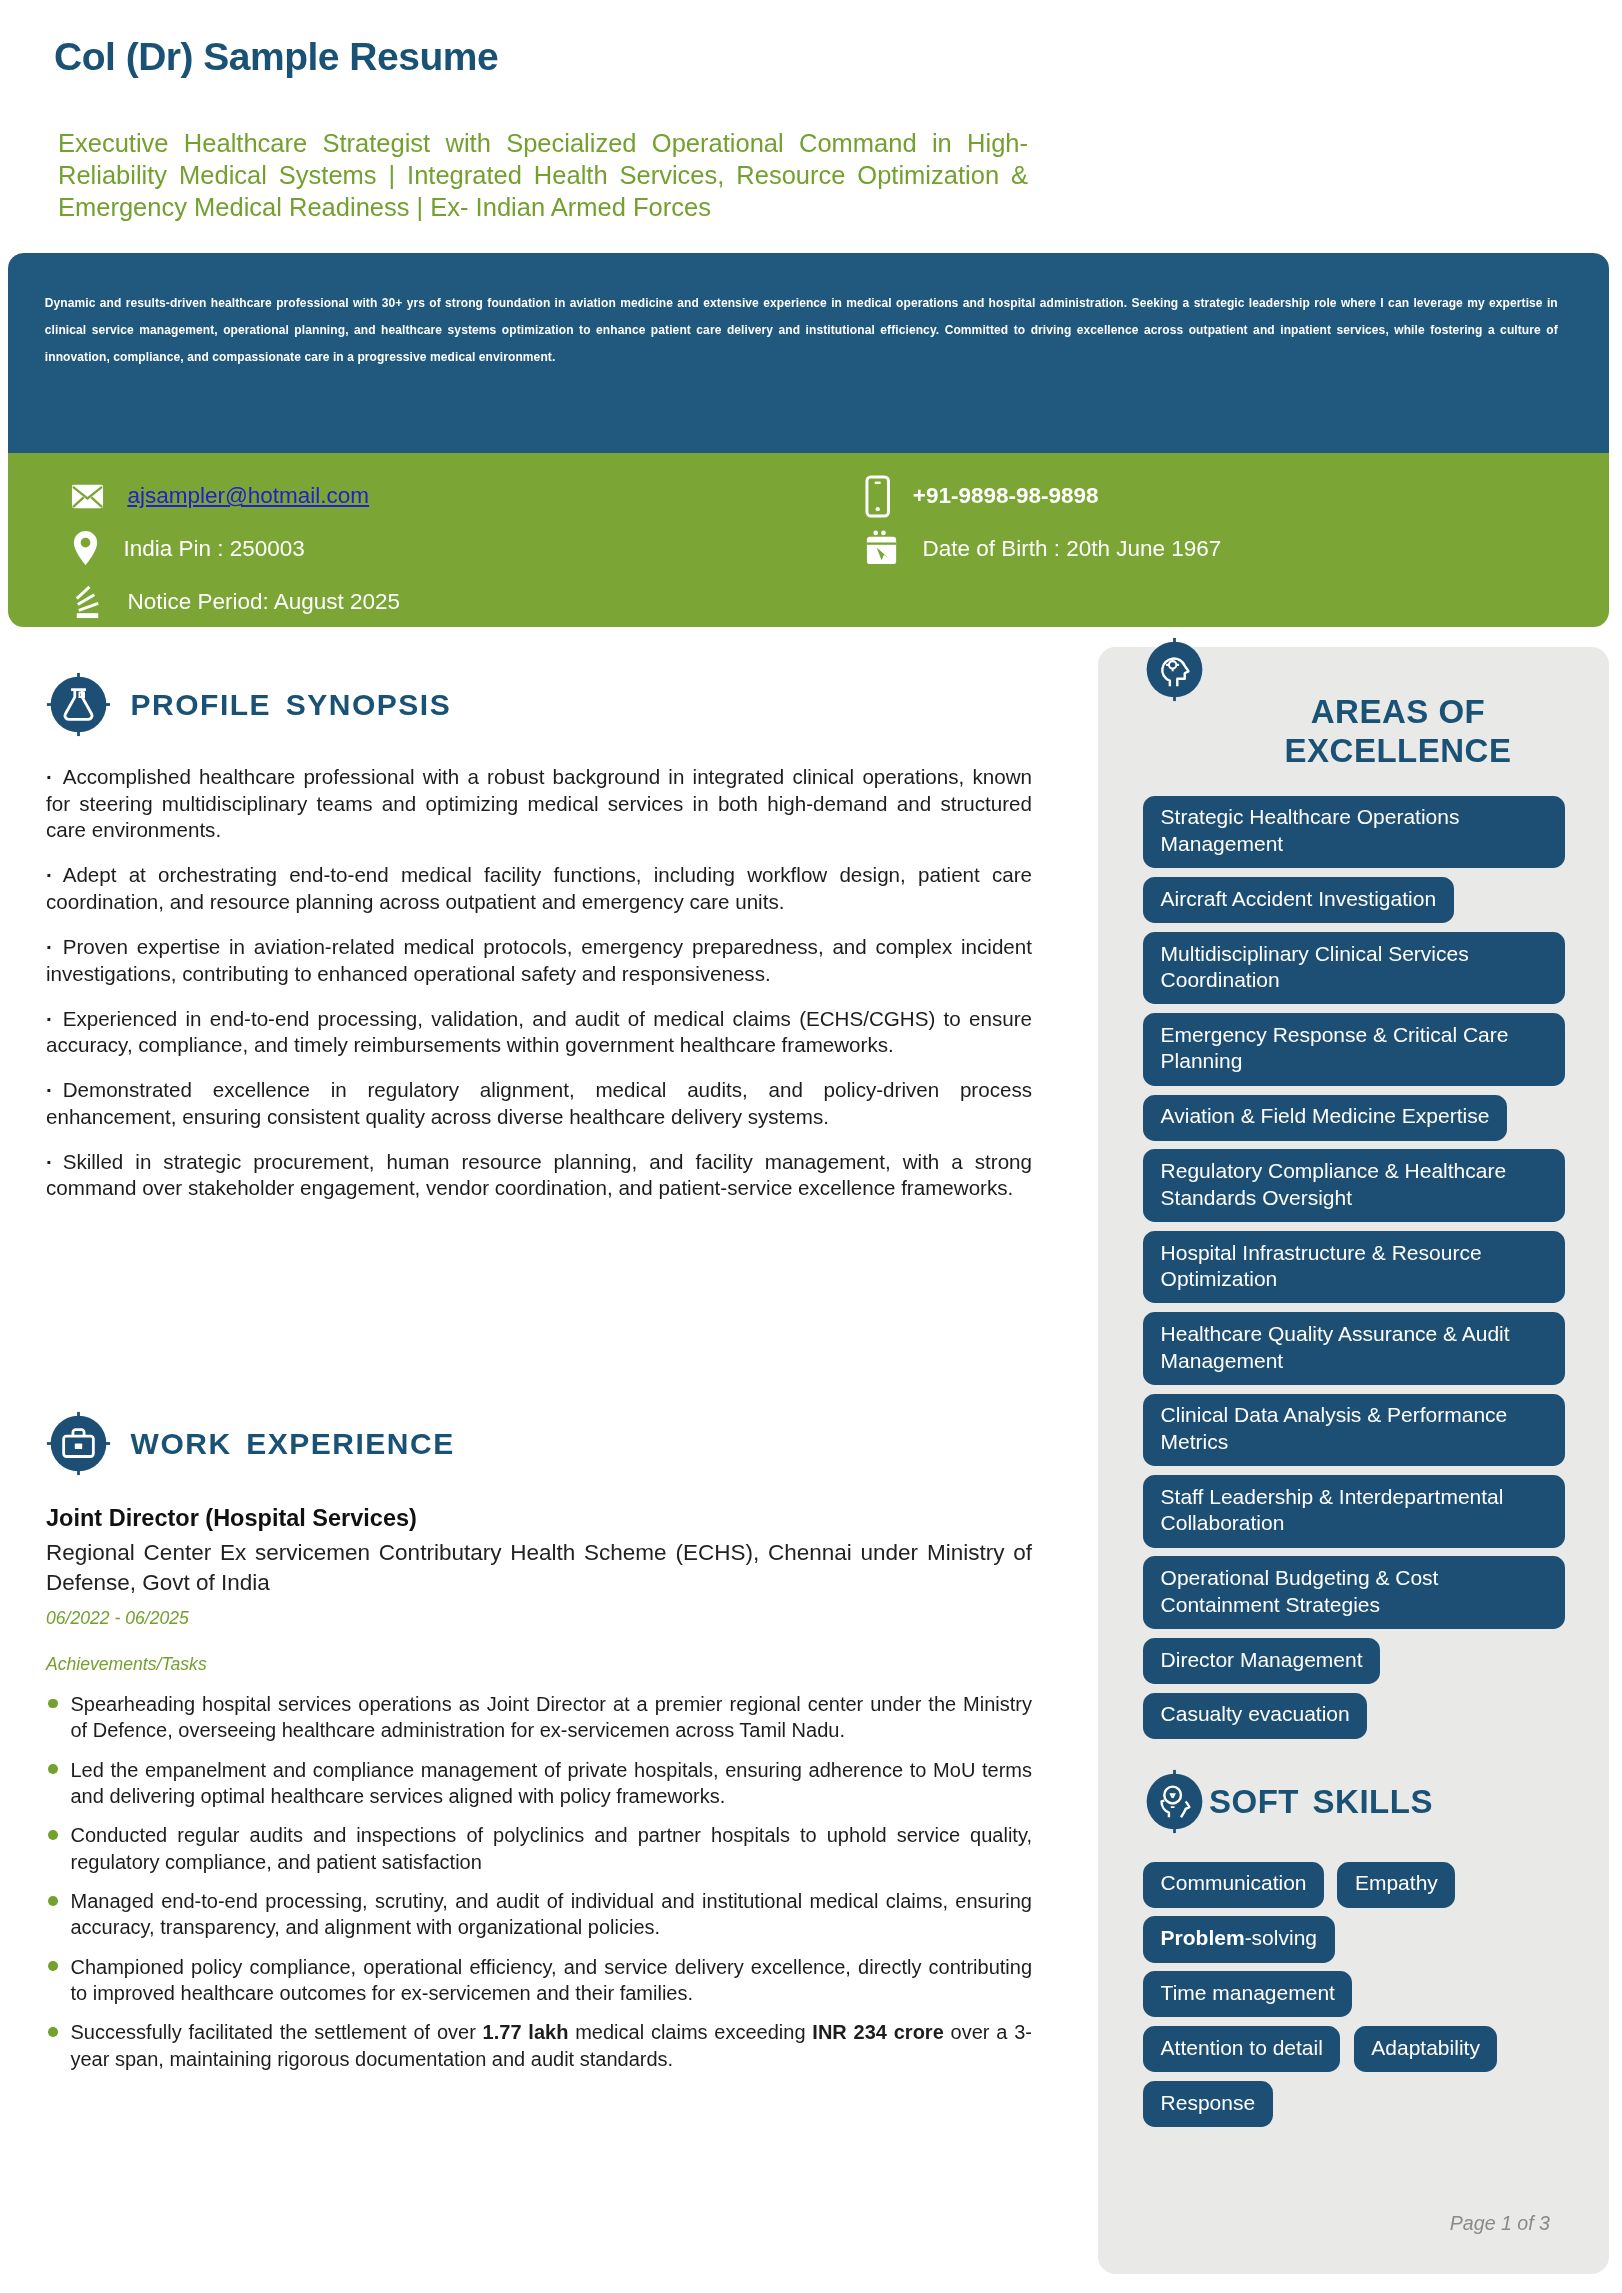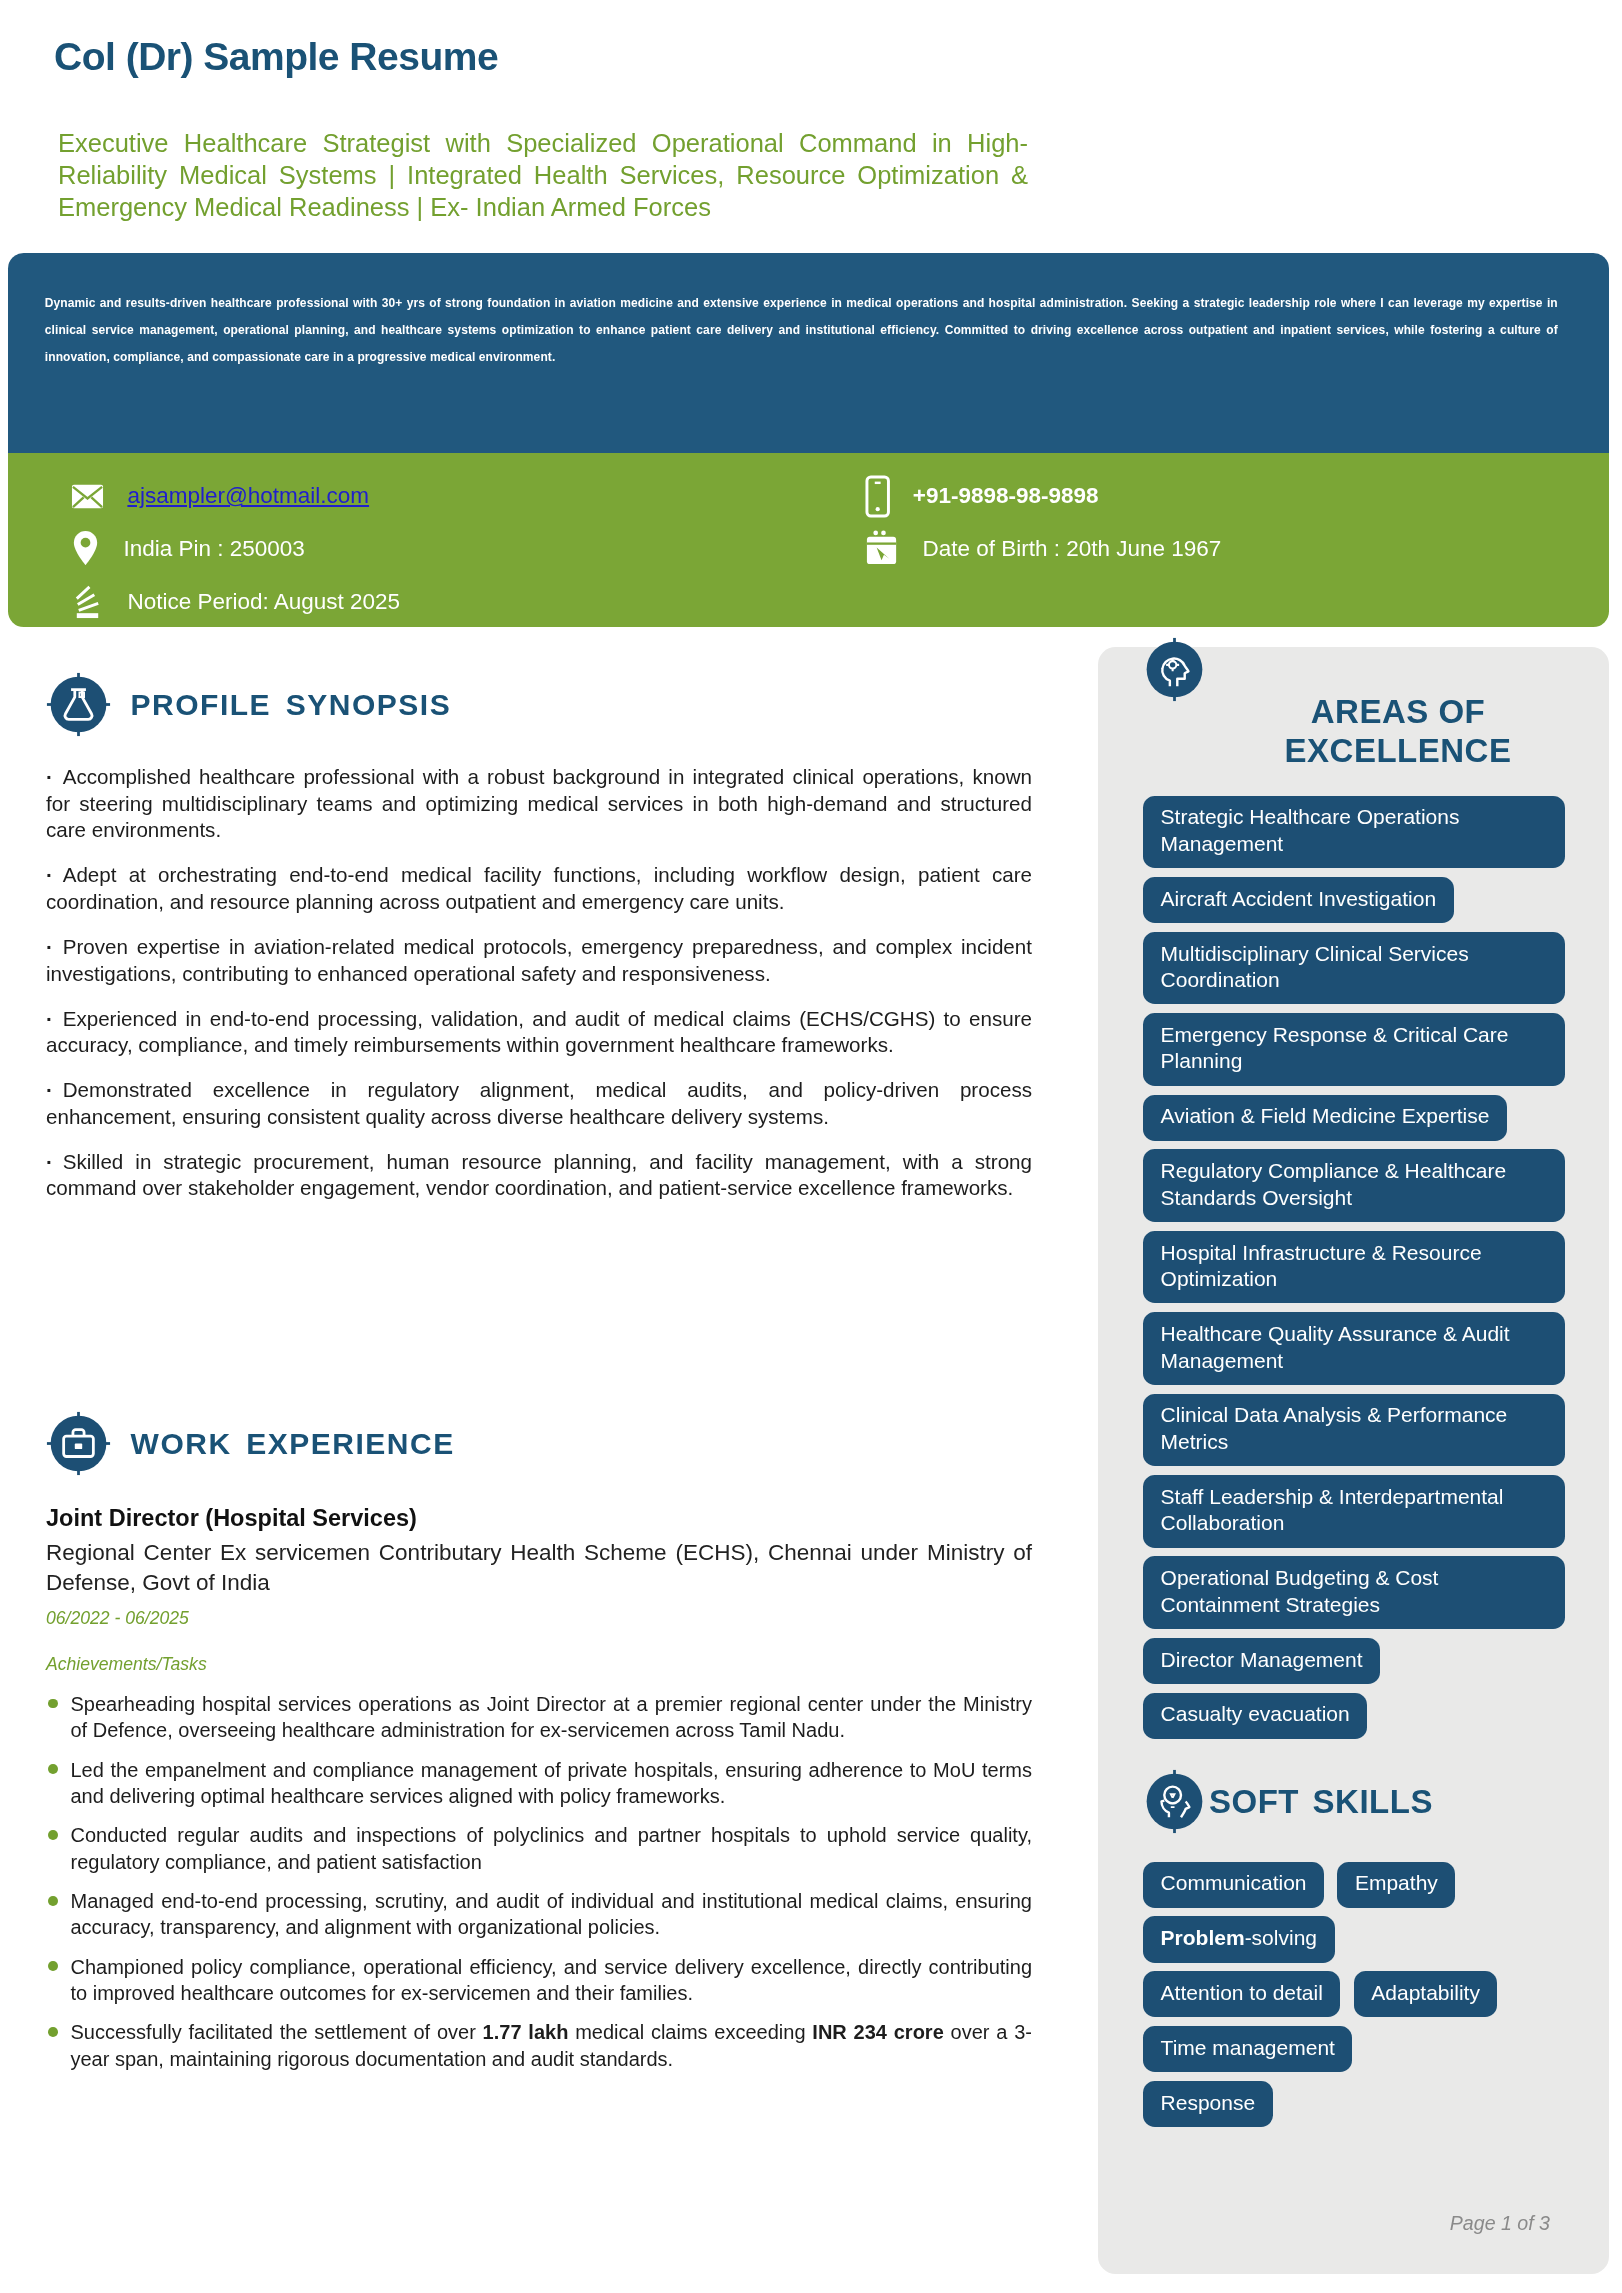--- a/index.html
+++ b/index.html
@@ -236,27 +236,27 @@
     </div>
     <div class="skills">
       <div class="skill-row">
         <div class="tag">Communication</div>
         <div class="tag">Empathy</div>
       </div>
       <div class="skill-row">
         <div class="tag"><span class="b">Problem</span><span>-solving</span></div>
       </div>
       <div class="skill-row">
+        <div class="tag">Time management</div>
+      </div>
+      <div class="skill-row">
         <div class="tag">Attention to detail</div>
         <div class="tag">Adaptability</div>
       </div>
       <div class="skill-row">
-        <div class="tag">Time management</div>
-      </div>
-      <div class="skill-row">
         <div class="tag">Response</div>
       </div>
     </div>
 
     <div class="footer">Page 1 of 3</div>
   </aside>
 
 </div>
 
 

